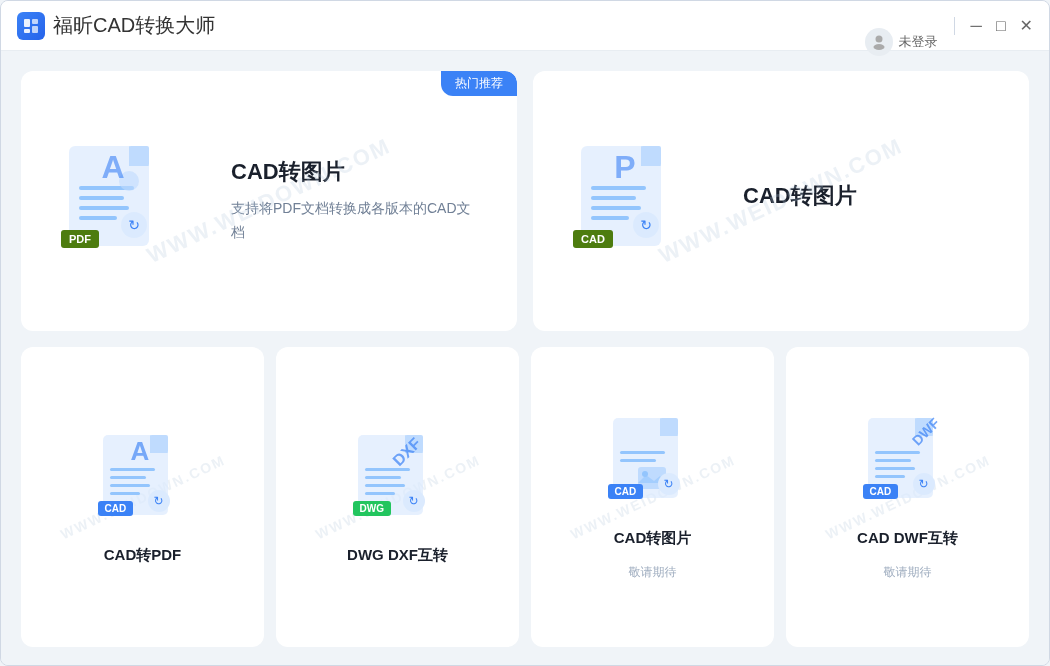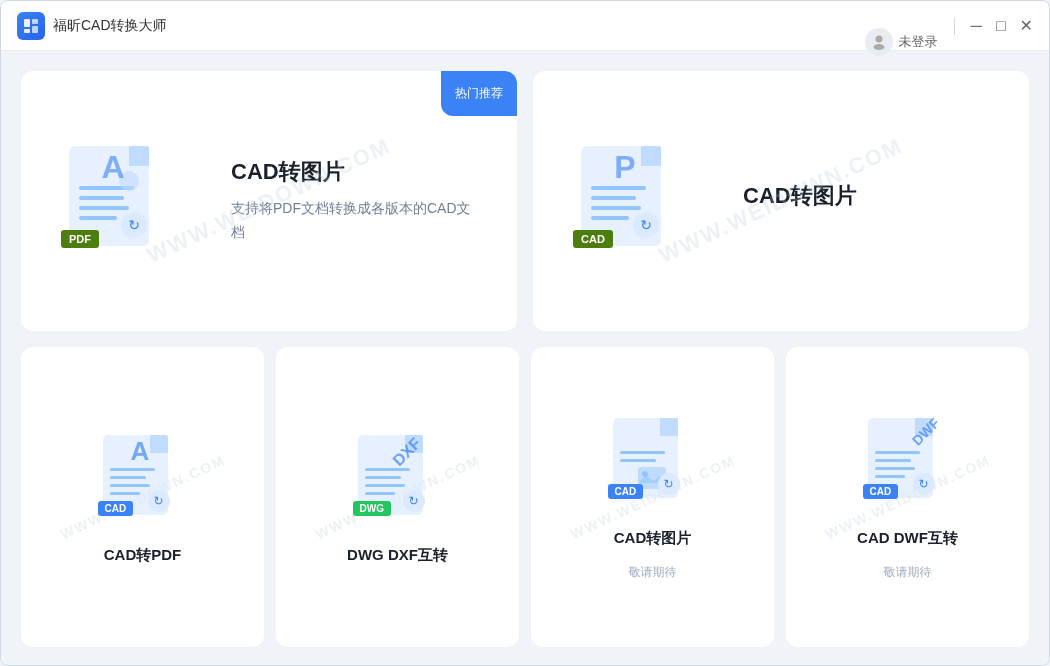--- a/index.html
+++ b/index.html
@@ -31,21 +31,21 @@
       display: flex;
       align-items: center;
       justify-content: center;
       color: white;
       font-size: 14px;
       font-weight: bold;
       margin-right: 8px;
       flex-shrink: 0;
     }
     .title-bar-title {
-      font-size: 14px;
+      font-size: 20px;
       color: #333;
       font-weight: 500;
     }
     .title-bar-right {
       margin-left: auto;
       display: flex;
       align-items: center;
       gap: 12px;
     }
     .user-section {
@@ -129,21 +129,21 @@
     }
 
     
     .hot-badge {
       position: absolute;
       top: 0;
       right: 0;
       background: #3b82f6;
       color: white;
       font-size: 12px;
-      padding: 14px 14px;
+      padding: 4px 14px;
       border-radius: 0 12px 0 12px;
       font-weight: 500;
     }
 
     
     .file-icon-container {
       width: 130px;
       height: 130px;
       flex-shrink: 0;
       position: relative;

